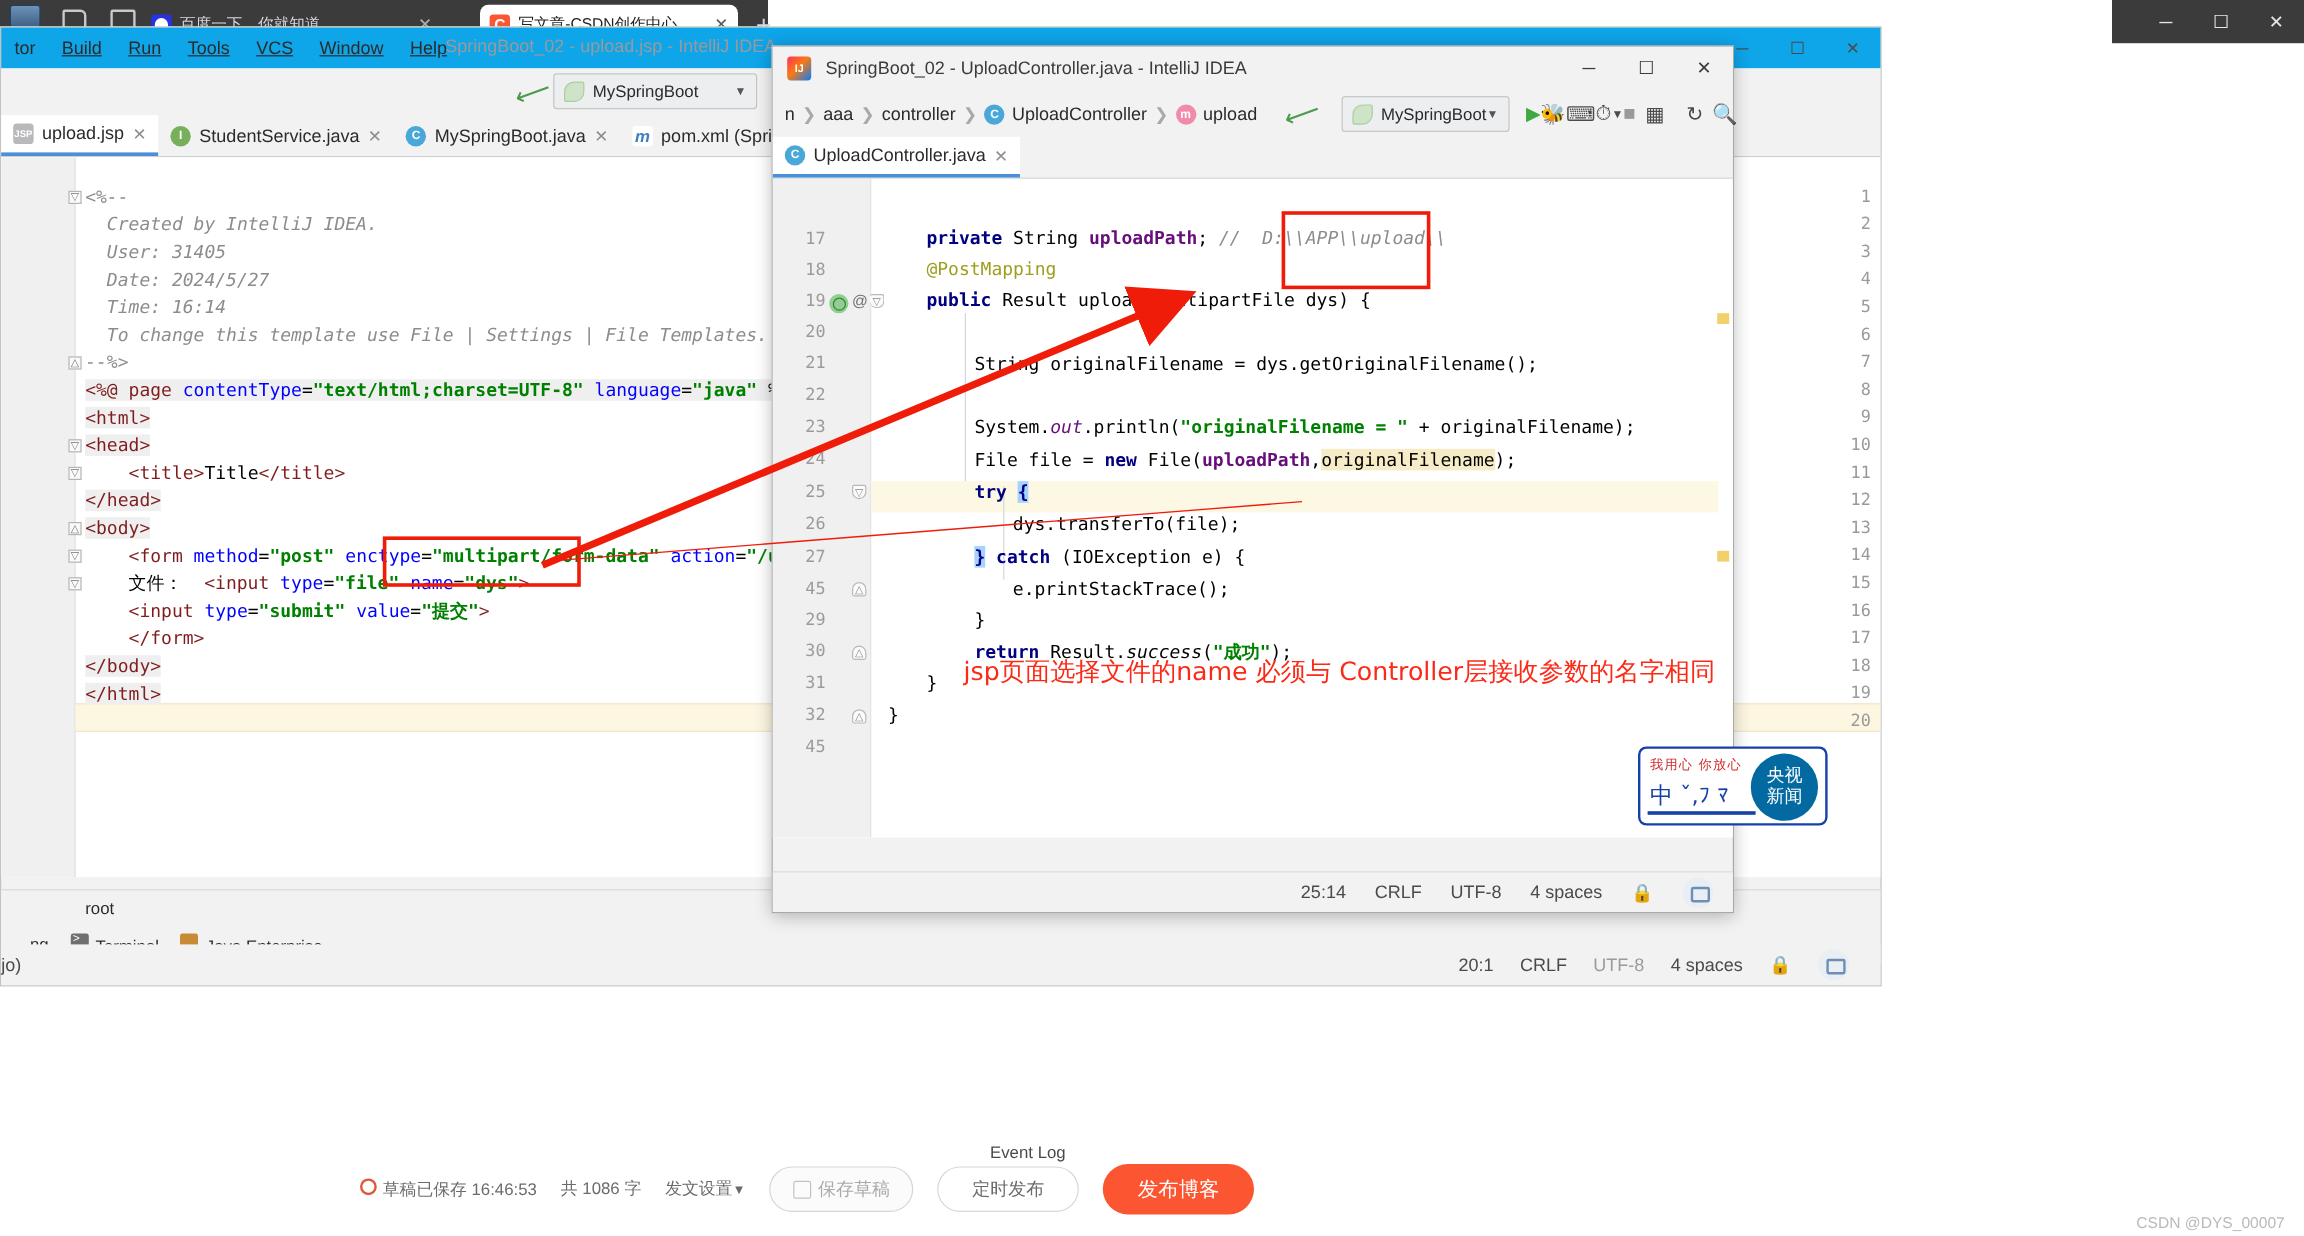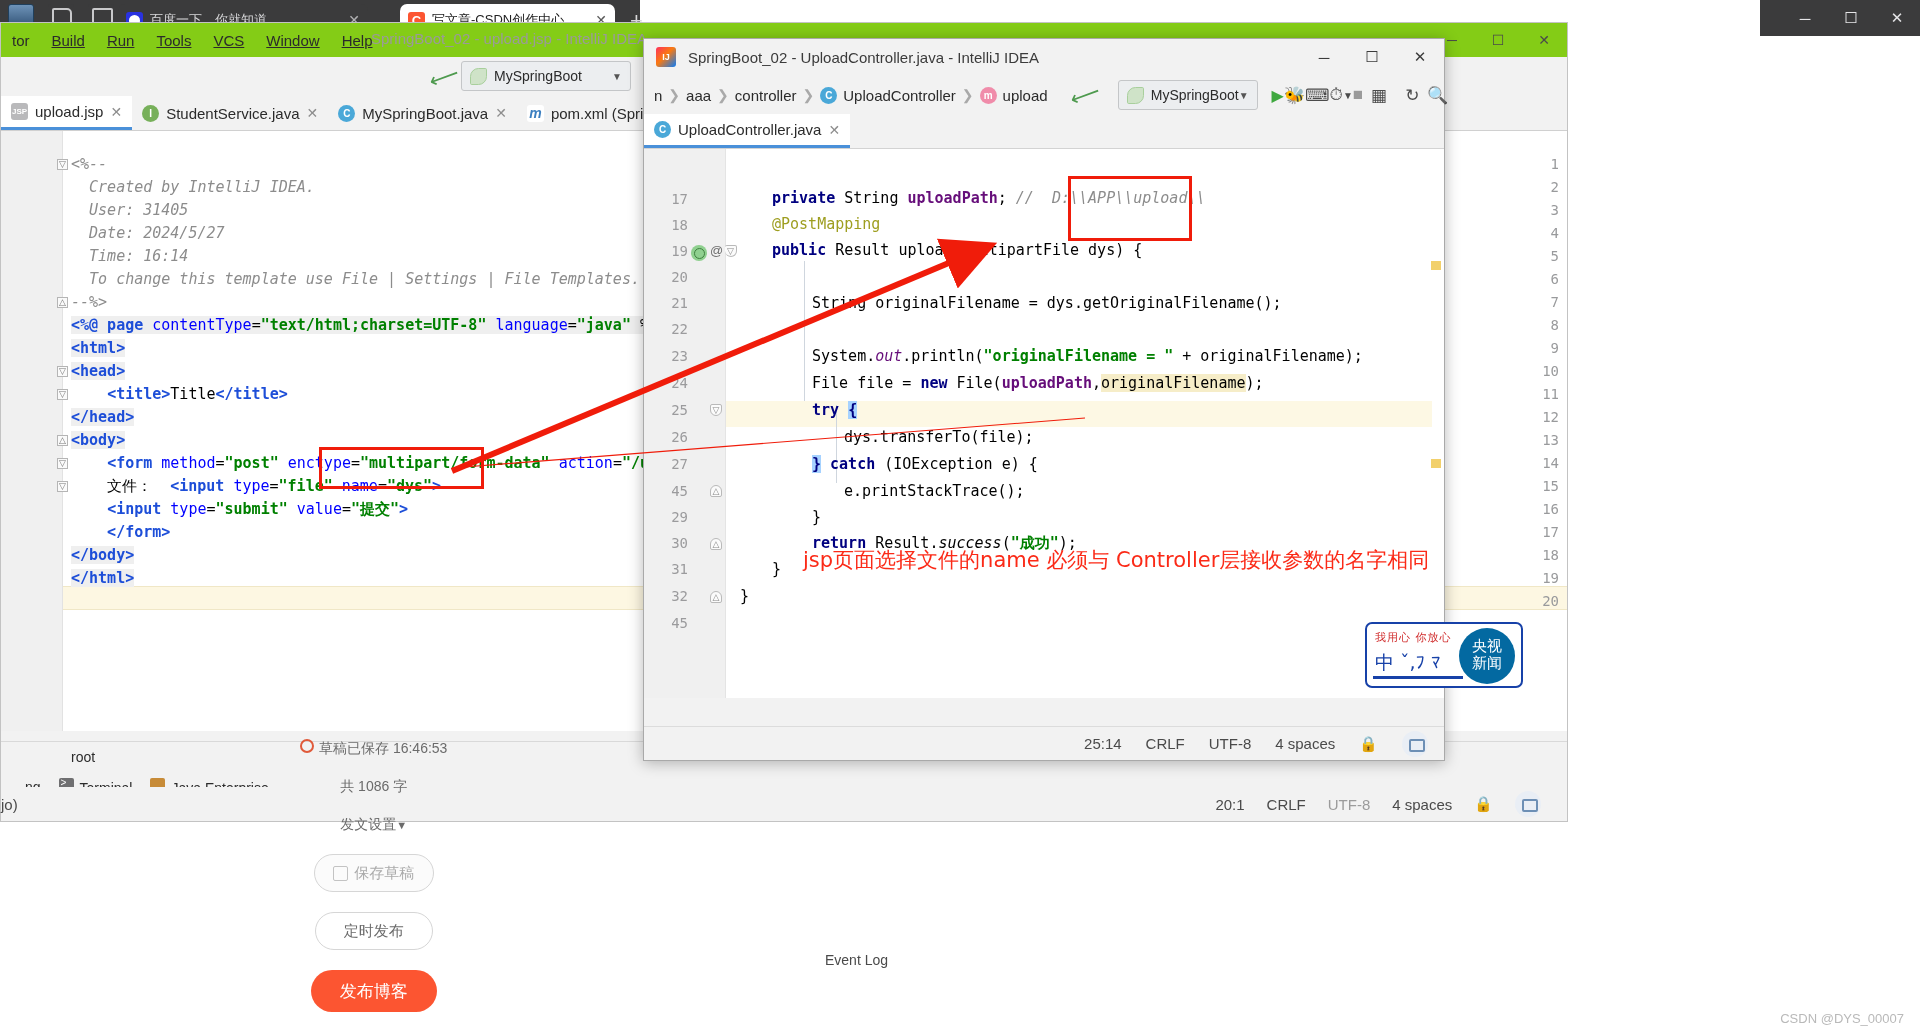--- a/index.html
+++ b/index.html
@@ -35,21 +35,21 @@
 
   
   .win-ctl-top { position:absolute; right:0; top:0; width:160px; height:36px;
     background:#3b3b3c; display:flex; align-items:center; justify-content:flex-end; }
   .win-ctl-top span { width:46px; text-align:center; color:#e6e6e8; font-size:15px; }
 
   
   .idea1 { position:absolute; left:0; top:22px; width:1568px; height:800px;
     background:#f2f2f2; border:1px solid #c3c3c3; }
   .idea1-menu { position:absolute; left:0; top:0; width:100%; height:34px;
-    background:#84cc16; display:flex; align-items:center; padding-left:0; font-size:15px; color:#2b2b2b; }
+    background:#0ea5e9; display:flex; align-items:center; padding-left:0; font-size:15px; color:#2b2b2b; }
   .mi { padding:0 11px; }
   .mi u { text-decoration:underline; }
   .idea1-title { position:absolute; left:370px; top:7px; font-size:15px; color:#9a9a9a; white-space:nowrap; }
   .idea1-win-ctl { position:absolute; right:0; top:0; width:140px; height:34px;
     display:flex; align-items:center; justify-content:flex-end; }
   .idea1-win-ctl span { width:46px; text-align:center; color:#4a4a4a; font-size:14px; }
 
   .idea1-toolbar { position:absolute; left:0; top:34px; width:100%; height:38px; background:#f2f2f2; }
   .run-config { position:absolute; left:460px; top:4px; width:170px; height:30px;
     background:#eceef0; border:1px solid #c4c6c8; border-radius:3px;
@@ -75,21 +75,21 @@
 
   .code1 { position:absolute; left:0; top:108px; width:100%; bottom:90px;
     background:#ffffff; overflow:hidden; }
   .gutter1 { position:absolute; left:0; top:0; width:62px; height:100%; background:#f0f0f0;
     border-right:1px solid #e2e2e2; }
   .ln { position:absolute; right:8px; font-size:14px; color:#999a9c;
     font-family:"DejaVu Sans Mono", monospace; }
   .codeline { position:absolute; left:70px; font-size:15px; white-space:pre;
     font-family:"DejaVu Sans Mono", monospace; color:#000; }
   .cmt { color:#8c8c8c; font-style:italic; }
-  .tag { color:#1d4ed8; font-weight:700; }
+  .tag { color:#7f1d1d; font-weight:400; }
   .attr { color:#0000ff; }
   .str { color:#008000; font-weight:700; }
   .plain { color:#000; }
   .hl { background:#efefef; }
   .fold { position:absolute; left:56px; width:11px; height:11px; border:1px solid #b5b5b5;
     background:#fafafa; font-size:9px; line-height:9px; text-align:center; color:#777; }
   .cur-line1 { position:absolute; left:62px; right:0; height:24px; background:#fdf7e2;
     border-top:1px solid #f0e7c6; border-bottom:1px solid #f0e7c6; }
 
   .idea1-bottombar { position:absolute; left:0; bottom:50px; width:100%; height:30px;
@@ -189,21 +189,21 @@
   .cctv-b { position:absolute; left:8px; top:26px; font-size:19px; color:#1741a8;
     font-family:"DejaVu Sans", sans-serif; }
   .cctv-ul { position:absolute; left:6px; top:52px; width:90px; height:3px; background:#1741a8; }
   .cctv-circ { position:absolute; right:6px; top:4px; width:56px; height:56px; border-radius:50%;
     background:#0369a1; color:#fff; font-size:15px; line-height:17px; text-align:center;
     padding-top:10px; font-family:"DejaVu Sans", sans-serif; }
 
   
   .csdn-foot { position:absolute; left:0; bottom:0; width:1920px; height:58px; background:#ffffff; }
   .csdn-row { position:absolute; left:300px; bottom:18px; display:flex; align-items:center;
-    gap:20px; font-size:14px; color:#6b6b6b;flex-direction:column; }
+    gap:20px; font-size:14px; color:#6b6b6b; }
   .clock { width:14px; height:14px; border:2px solid #e05a3a; border-radius:50%;
     display:inline-block; margin-right:5px; }
   .btn-draft { width:120px; height:38px; border:1px solid #d6d6d6; border-radius:20px;
     background:#fbfbfb; color:#aaa; font-size:15px; display:flex; align-items:center;
     justify-content:center; gap:6px; }
   .btn-time { width:118px; height:38px; border:1px solid #d6d6d6; border-radius:20px;
     background:#fff; color:#6b6b6b; font-size:15px; display:flex; align-items:center;
     justify-content:center; }
   .btn-pub { width:126px; height:42px; border-radius:21px; background:#fc5531; color:#fff;
     font-size:17px; display:flex; align-items:center; justify-content:center; }

